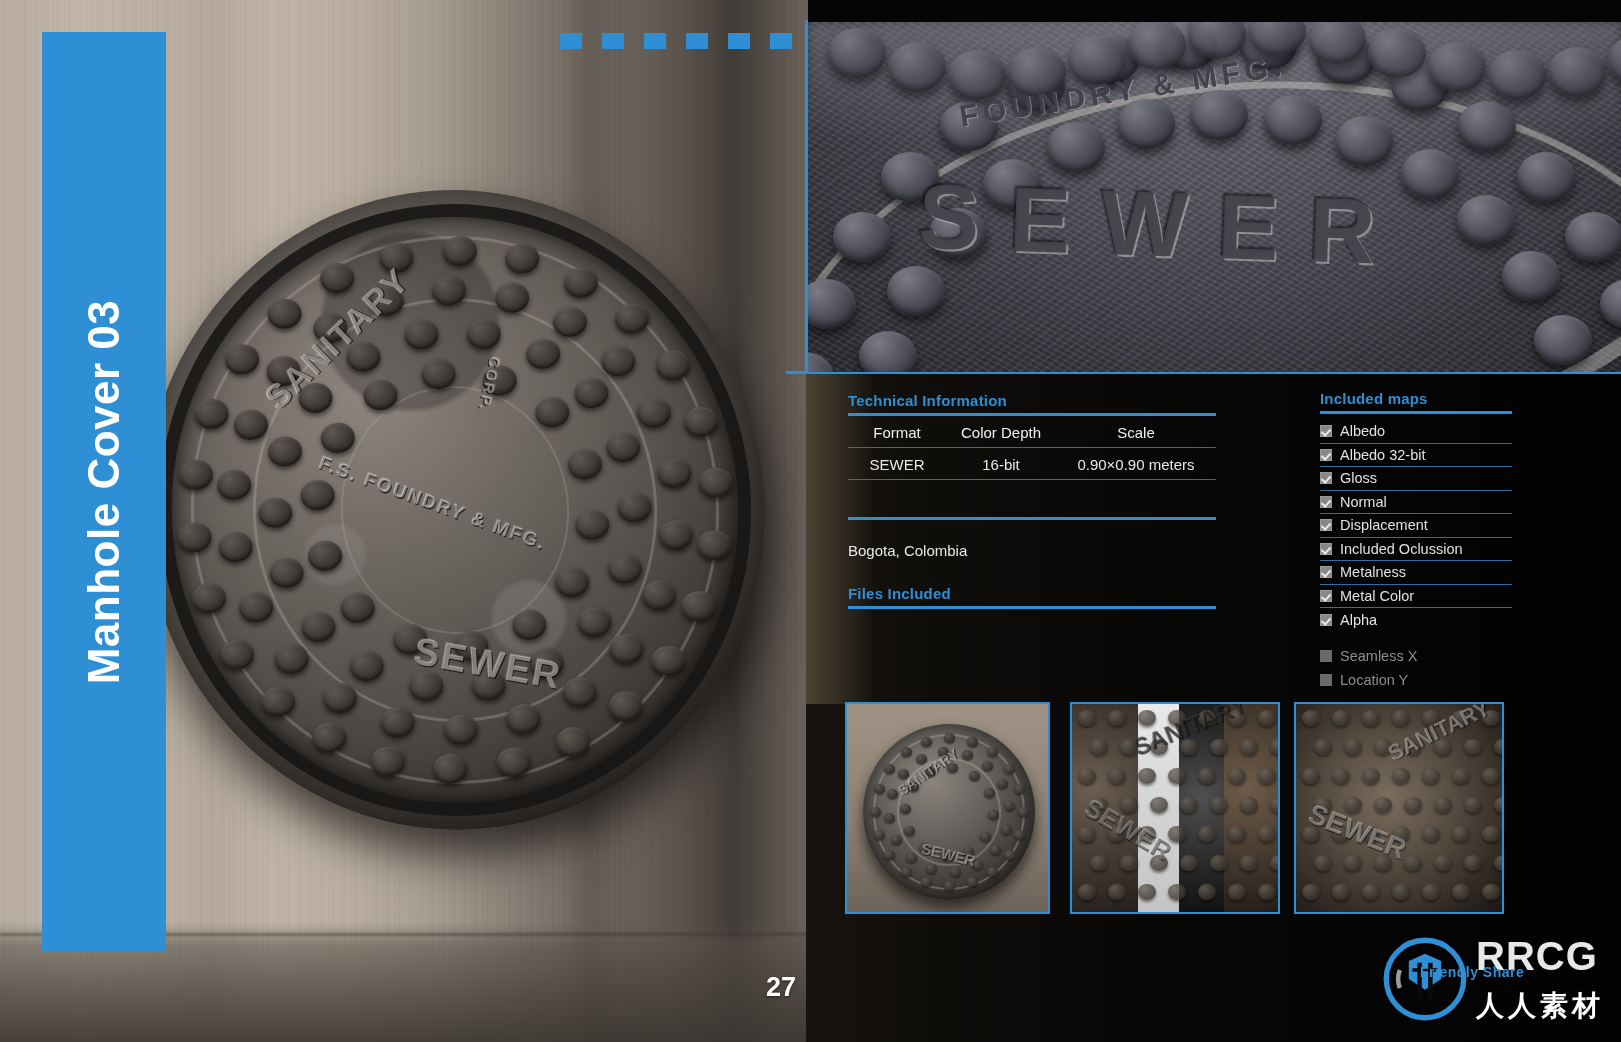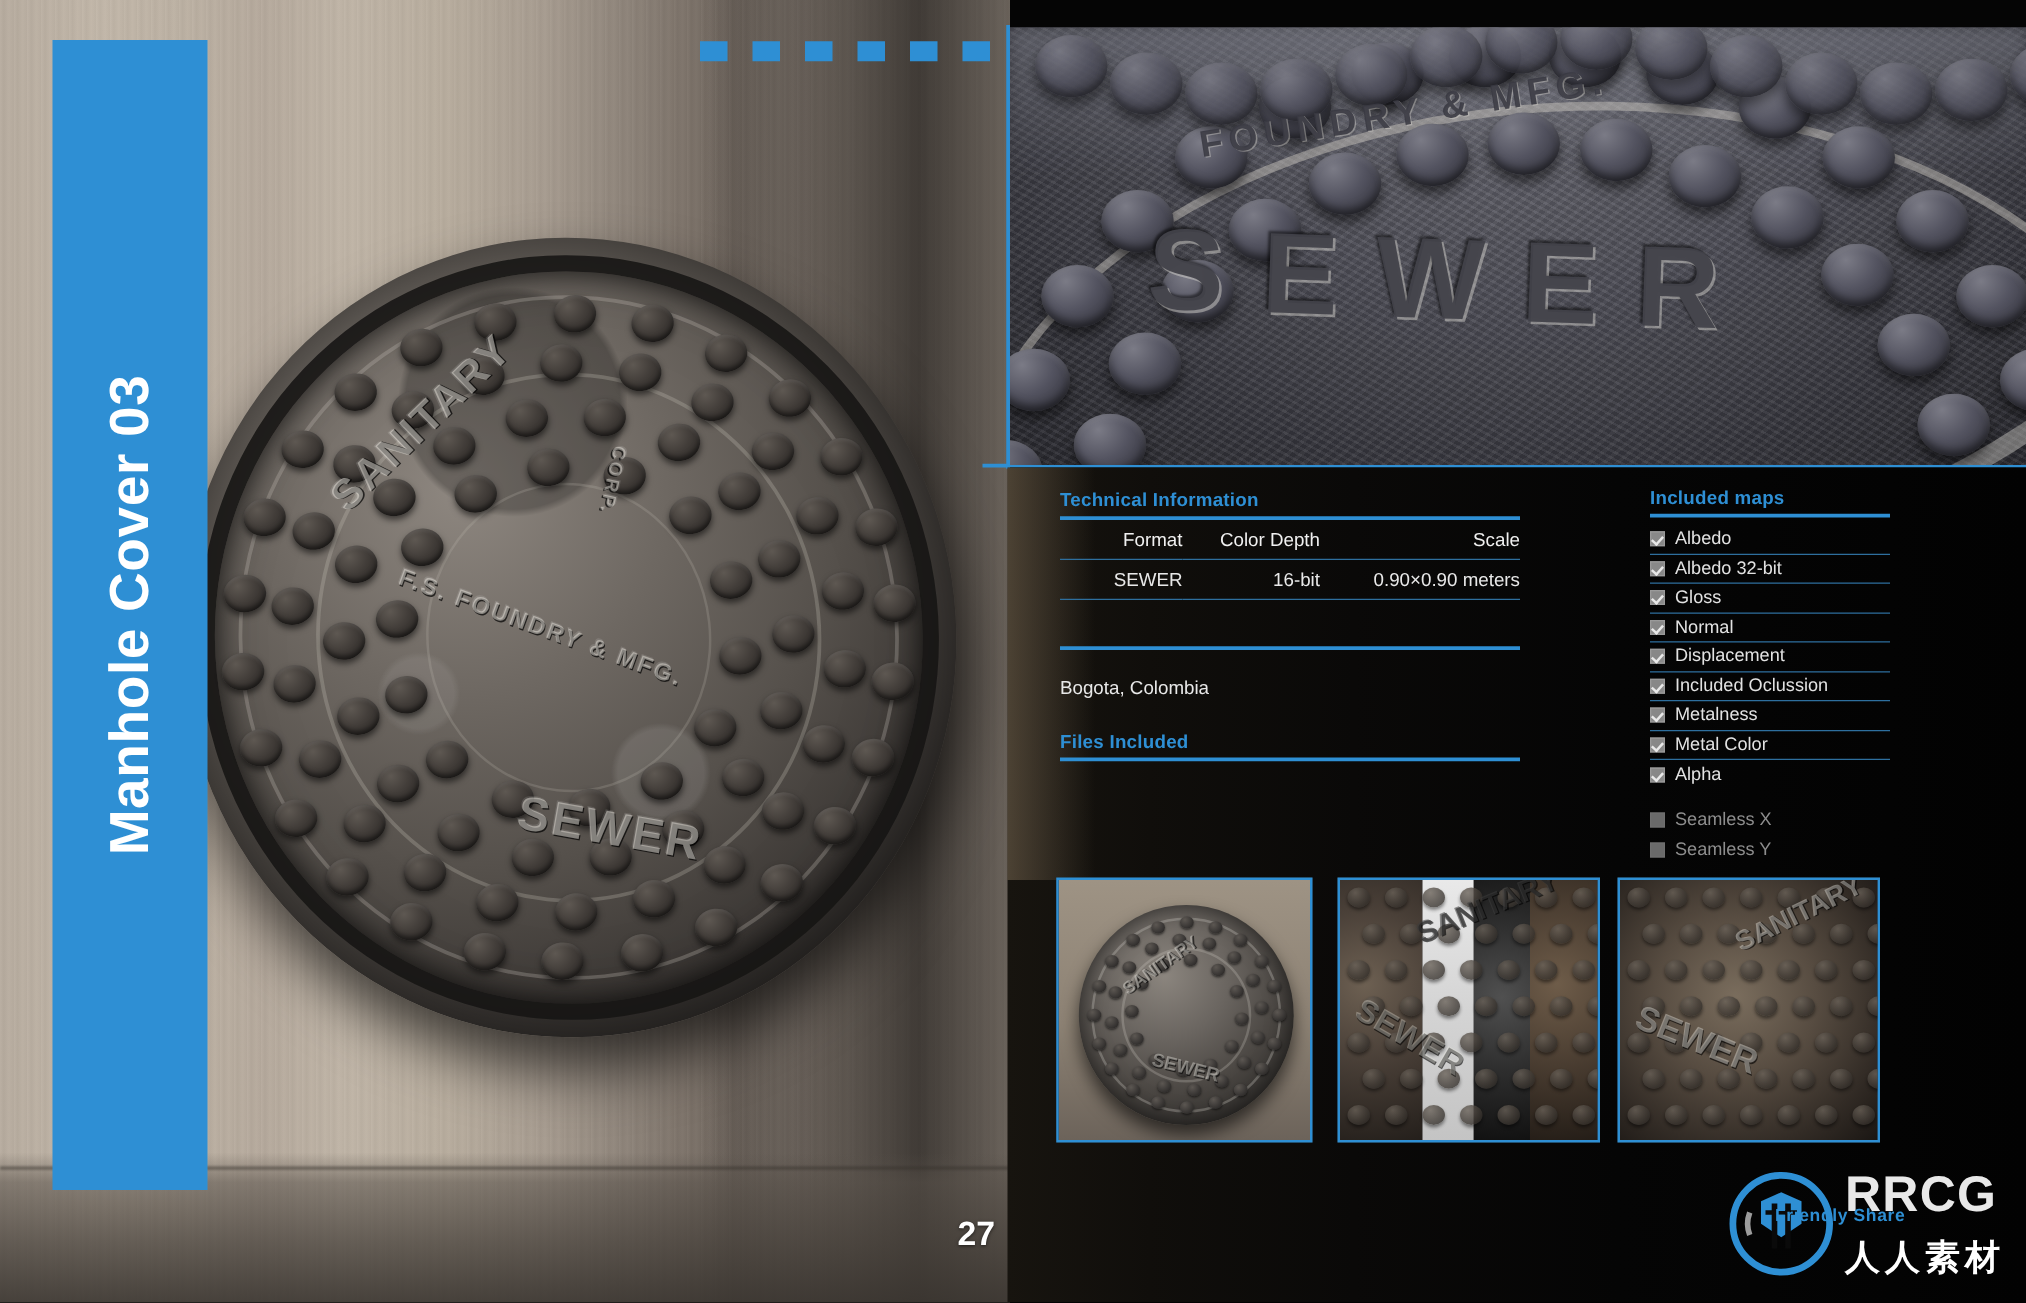--- a/index.html
+++ b/index.html
@@ -213,21 +213,21 @@
     color: #2e8fd4;
     font-size: 15px;
     font-weight: bold;
     letter-spacing: .2px;
     padding-bottom: 4px;
   }
   .sec-rule { height: 3px; background: #2e8fd4; }
 
   .tbl { width: 100%; border-collapse: collapse; }
   .tbl th, .tbl td {
-    text-align: right;
+    text-align: center;
     color: #e8e8e8;
     font-size: 15px;
     font-weight: normal;
     padding: 8px 0 6px 0;
     border-bottom: 1px solid #2e6f9e;
   }
   .tbl th { color: #f0f0f0; }
 
   .plain-line {
     color: #e8e8e8; font-size: 15px;
@@ -599,21 +599,21 @@
         </div>
       </div>
     <div class="maps-gap"></div>
     <div id="seamless-list">
         <div class="map-row nosep nosep">
           <span class="cbx off"></span>
           <span class="map-lbl dim">Seamless X</span>
         </div>
         <div class="map-row nosep nosep">
           <span class="cbx off"></span>
-          <span class="map-lbl dim">Seamless Y</span>
+          <span class="map-lbl dim">Location Y</span>
         </div>
       </div>
   </div>
 
   <div class="thumb thumb-1">
     <div class="t1-bg"></div>
     <div class="t1-disc">
       <div class="t1-ring"></div>
       <div class="t1-ring2"></div>
       <div id="t1-studs">

